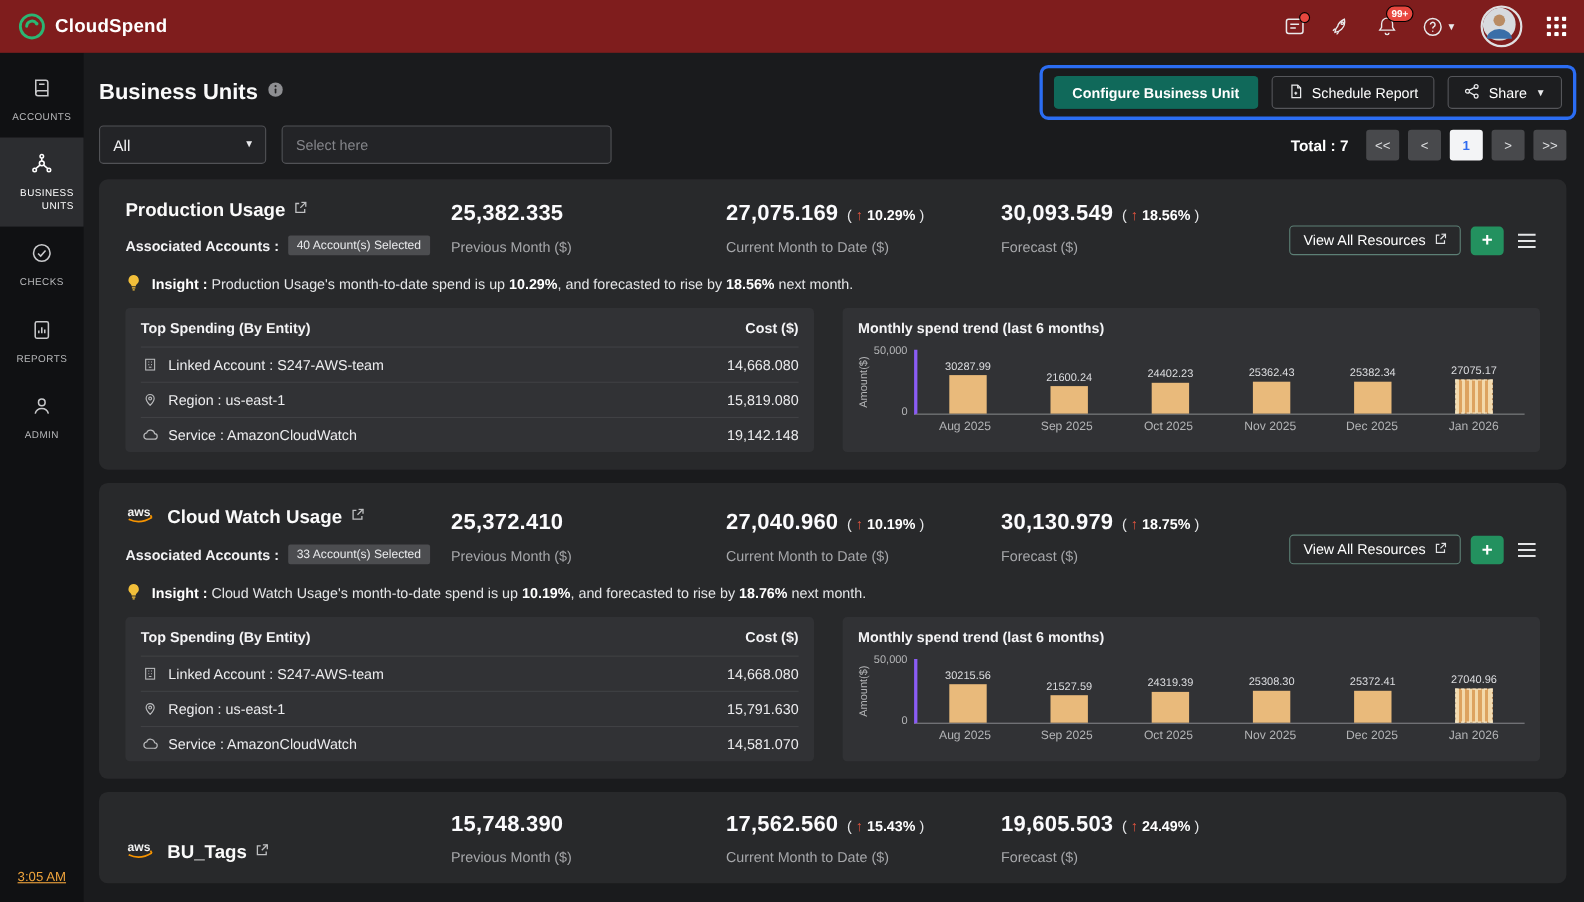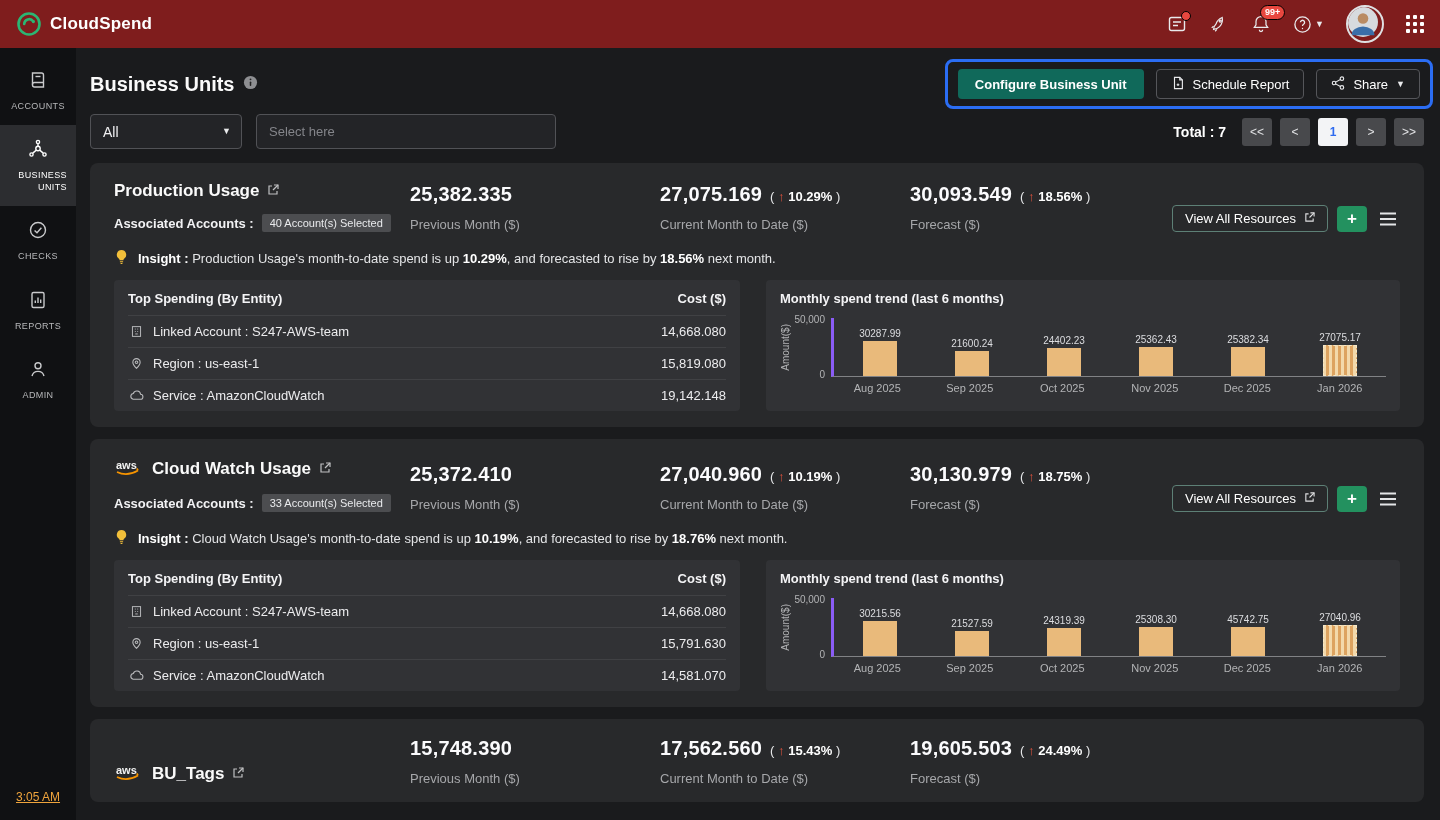--- a/index.html
+++ b/index.html
@@ -596,21 +596,21 @@
                   </div>
                   <div class="col" data-interactable="false">
                     <span class="bar-val" data-interactable="false">24319.39</span>
                     <div class="bar" data-interactable="true" style="height: 28px;"></div>
                   </div>
                   <div class="col" data-interactable="false">
                     <span class="bar-val" data-interactable="false">25308.30</span>
                     <div class="bar" data-interactable="true" style="height: 29px;"></div>
                   </div>
                   <div class="col" data-interactable="false">
-                    <span class="bar-val" data-interactable="false">45742.75</span>
+                    <span class="bar-val" data-interactable="false">25372.41</span>
                     <div class="bar" data-interactable="true" style="height: 29px;"></div>
                   </div>
                   <div class="col" data-interactable="false">
                     <span class="bar-val" data-interactable="false">27040.96</span>
                     <div class="bar forecast" data-interactable="true" style="height: 31px;"></div>
                   </div>
                 </div>
                 <div class="xlabels">
                   <span class="xlab" data-interactable="false">Aug 2025</span>
                   <span class="xlab" data-interactable="false">Sep 2025</span>

